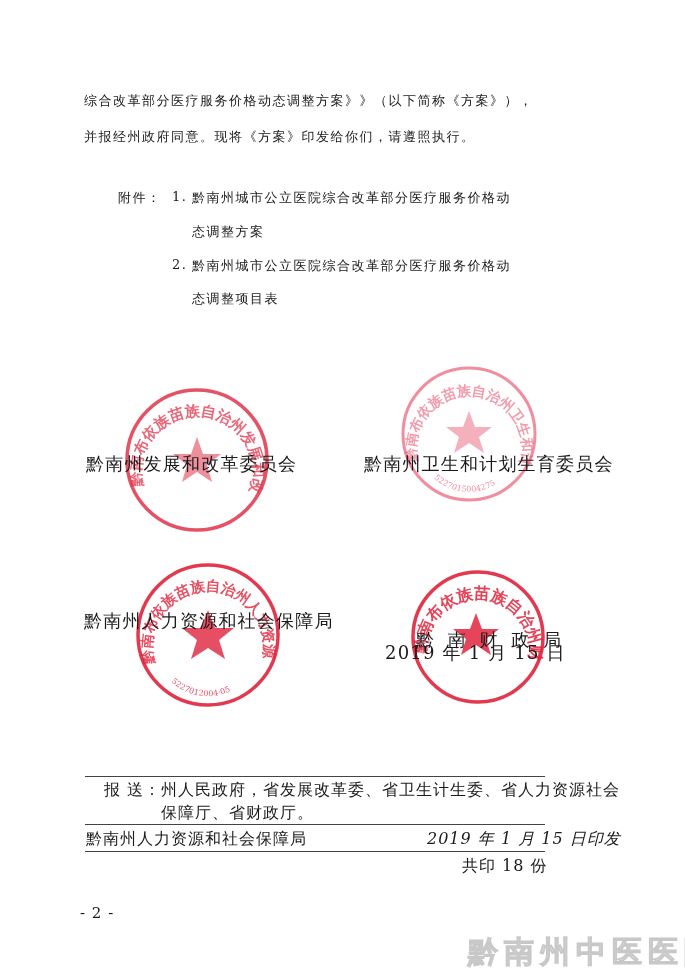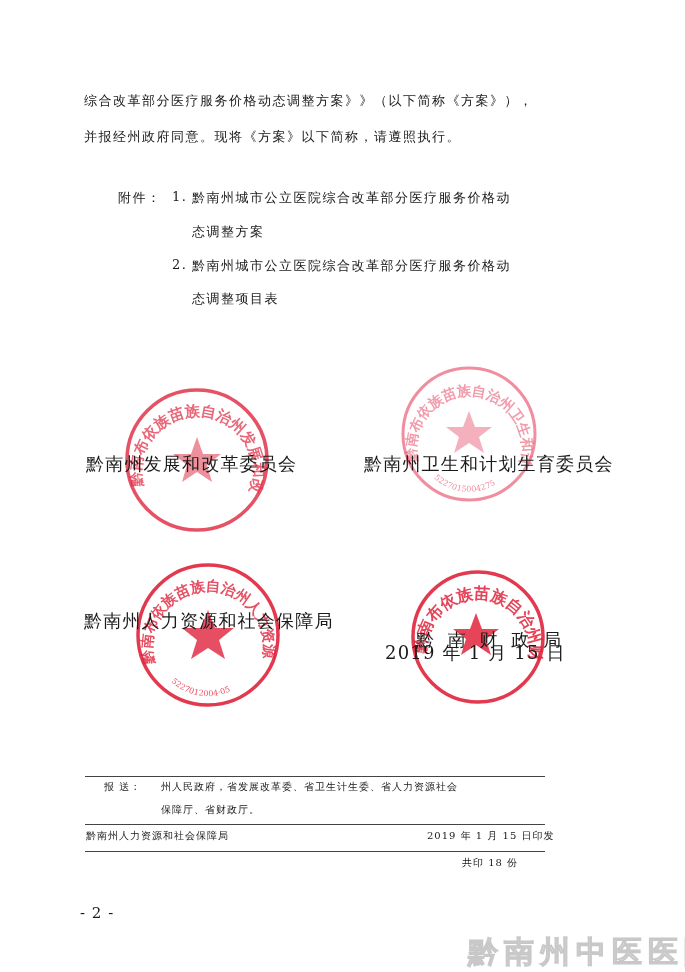--- a/index.html
+++ b/index.html
@@ -4,30 +4,30 @@
 <style>
   html,body{margin:0;padding:0;background:#ffffff;}
   body{width:685px;height:972px;position:relative;overflow:hidden;
        font-family:"DejaVu Serif","Liberation Serif",serif;color:#1a1a1a;}
   .abs{position:absolute;white-space:nowrap;}
   .body-text{font-size:13px;letter-spacing:1.5px;}
   .sig{font-size:18px;letter-spacing:1.2px;z-index:3;}
   .seal{position:absolute;border-radius:50%;z-index:1;}
   .seal svg{width:100%;height:100%;display:block;}
   .rule{position:absolute;left:85px;width:460px;height:0;border-top:1.3px solid #444;}
-  .small{font-size:10px;letter-spacing:1px;}
+  .small{font-size:16px;letter-spacing:1px;}
   .watermark{font-size:30px;letter-spacing:6px;color:#dcdcdc;font-weight:bold;
              font-family:"DejaVu Serif",serif;
              -webkit-text-stroke:1px #c8c8c8;color:#f4f4f4;}
 </style>
 </head>
 <body>
 
 <div class="abs body-text" style="left:84px;top:92px;">综合改革部分医疗服务价格动态调整方案》》（以下简称《方案》），</div>
-<div class="abs body-text" style="left:84px;top:128px;">并报经州政府同意。现将《方案》以下简称，请遵照执行。</div>
+<div class="abs body-text" style="left:84px;top:128px;">并报经州政府同意。现将《方案》印发给你们，请遵照执行。</div>
 
 <div>
   <div class="abs body-text" style="left:118px;top:189px;">附件：</div>
   <div class="abs body-text" style="left:172px;top:189px;">1.</div>
   <div class="abs body-text" style="left:192px;top:189px;">黔南州城市公立医院综合改革部分医疗服务价格动</div>
   <div class="abs body-text" style="left:192px;top:223px;">态调整方案</div>
   <div class="abs body-text" style="left:172px;top:257px;">2.</div>
   <div class="abs body-text" style="left:192px;top:257px;">黔南州城市公立医院综合改革部分医疗服务价格动</div>
   <div class="abs body-text" style="left:192px;top:290px;">态调整项目表</div>
 </div>
@@ -77,19 +77,19 @@
 <div class="abs sig" style="left:84px;top:609px;">黔南州人力资源和社会保障局</div>
 <div class="abs sig" style="left:376px;top:628px;letter-spacing:4px;margin-left:40px;">黔 南 财 政 局</div>
 <div class="abs sig" style="left:385px;top:641px;">2019 年 1 月 15 日</div>
 
 <div class="rule" style="top:776px;"></div>
 <div class="abs small" style="left:104px;top:780px;">报  送：</div>
 <div class="abs small" style="left:161px;top:780px;">州人民政府，省发展改革委、省卫生计生委、省人力资源社会</div>
 <div class="abs small" style="left:161px;top:803px;">保障厅、省财政厅。</div>
 <div class="rule" style="top:824px;"></div>
 <div class="abs small" style="left:86px;top:829px;">黔南州人力资源和社会保障局</div>
-<div class="abs small" style="left:427px;top:829px;">2019 年 1 月 15 日印发</div>
+<div class="abs small" style="left:427px;top:829px;font-style:italic;">2019 年 1 月 15 日印发</div>
 <div class="rule" style="top:851px;"></div>
 <div class="abs small" style="left:462px;top:856px;">共印 18 份</div>
 
 <div class="abs" style="left:80px;top:904px;font-size:15px;letter-spacing:1px;">- 2 -</div>
 
 <div class="abs watermark" style="left:468px;top:932px;">黔南州中医医院</div>
 
 </body></html>

